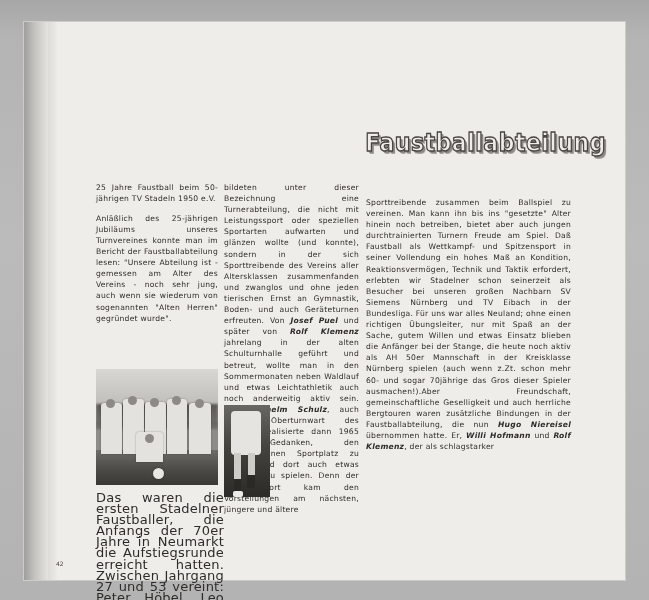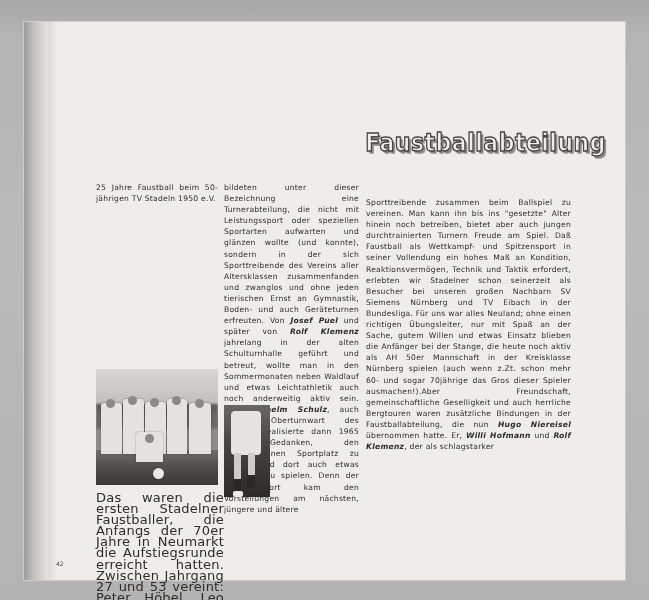--- a/index.html
+++ b/index.html
@@ -142,20 +142,21 @@
     <div id="pagefold"></div>
     <div id="pagefold2"></div>
   </div>
 
   <div class="heading-wrap">
     <span class="heading">Faustballabteilung</span>
   </div>
 
   <div class="col" id="col1">
     <p>25 Jahre Faustball beim 50-jährigen TV Stadeln 1950 e.V.</p>
+    <p>Anläßlich des 25-jährigen Jubiläums unseres Turnvereines konnte man im Bericht der Faustballabteilung lesen: "Unsere Abteilung ist - gemessen am Alter des Vereins - noch sehr jung, auch wenn sie wiederum von sogenannten "Alten Herren" gegründet wurde".</p>
   </div>
 
   <div class="photo" id="photo1">
     <div class="photo-inner">
       <div class="sky"></div>
       <div class="trees"></div>
       <div class="grass"></div>
       <div class="p" style="left:4%;width:17%;height:44%;"></div>
       <div class="head" style="left:8%;top:26%;width:9px;height:9px;"></div>
       <div class="p" style="left:22%;width:17%;height:47%;"></div>

